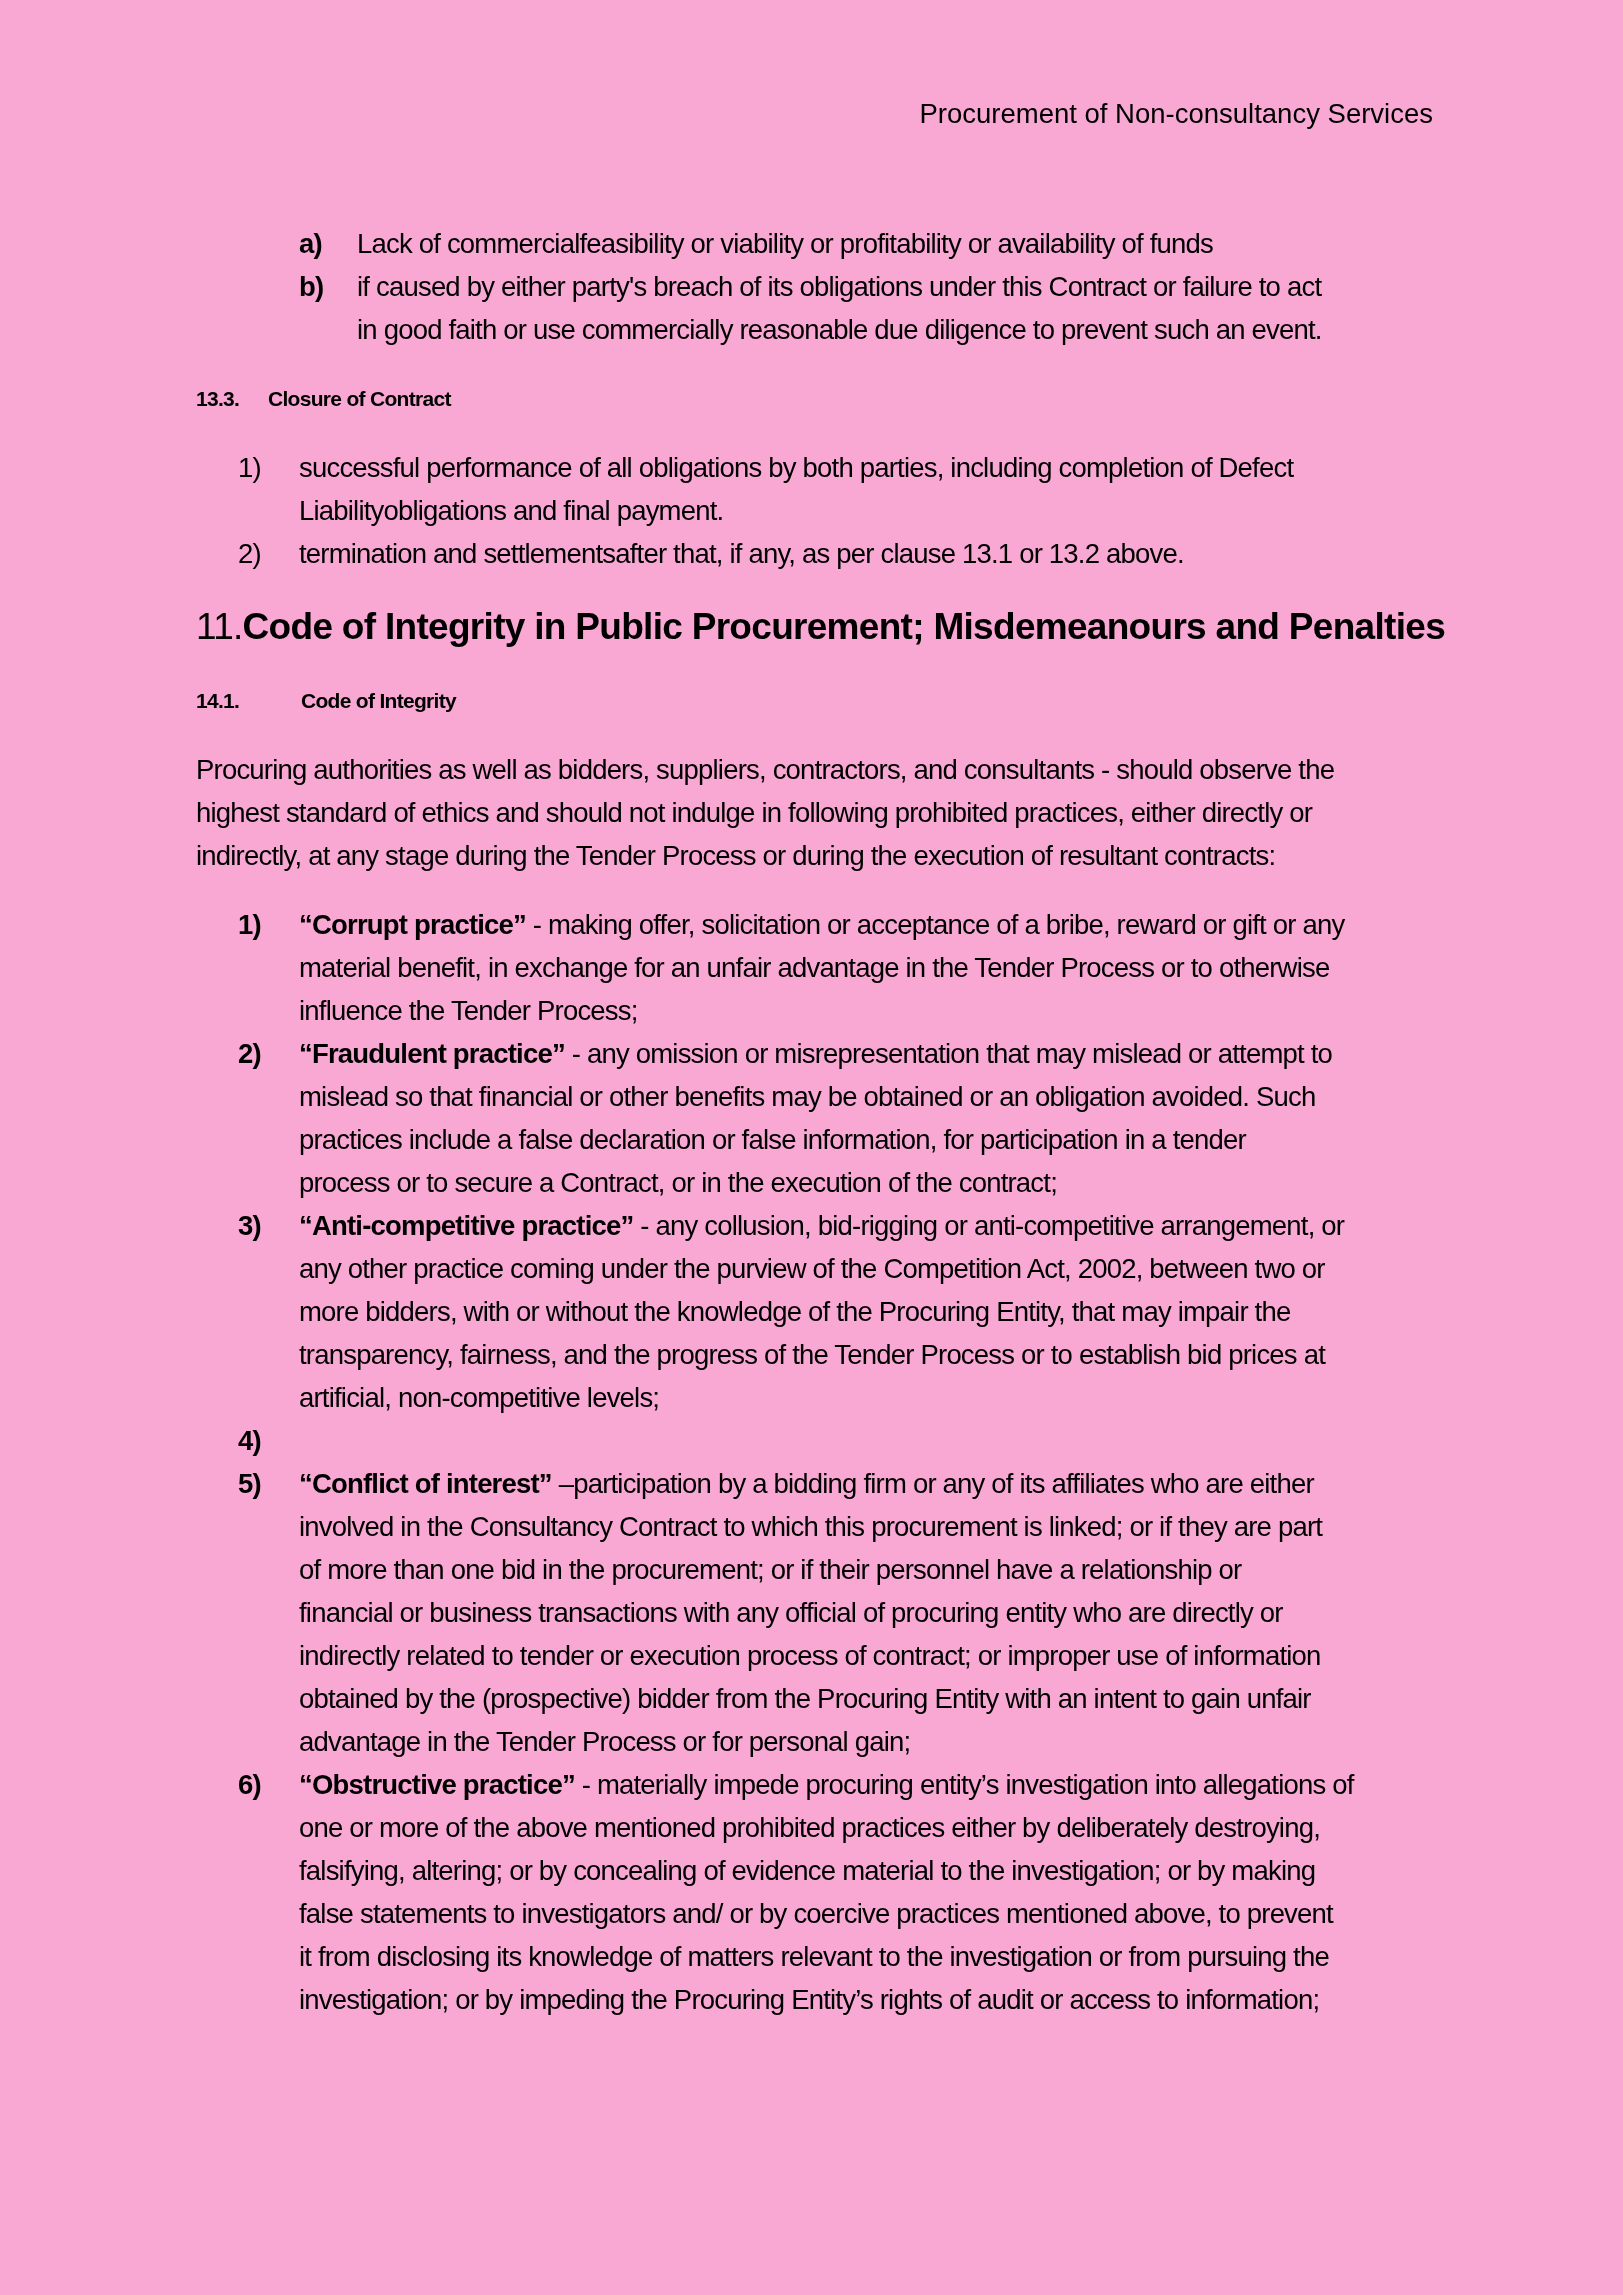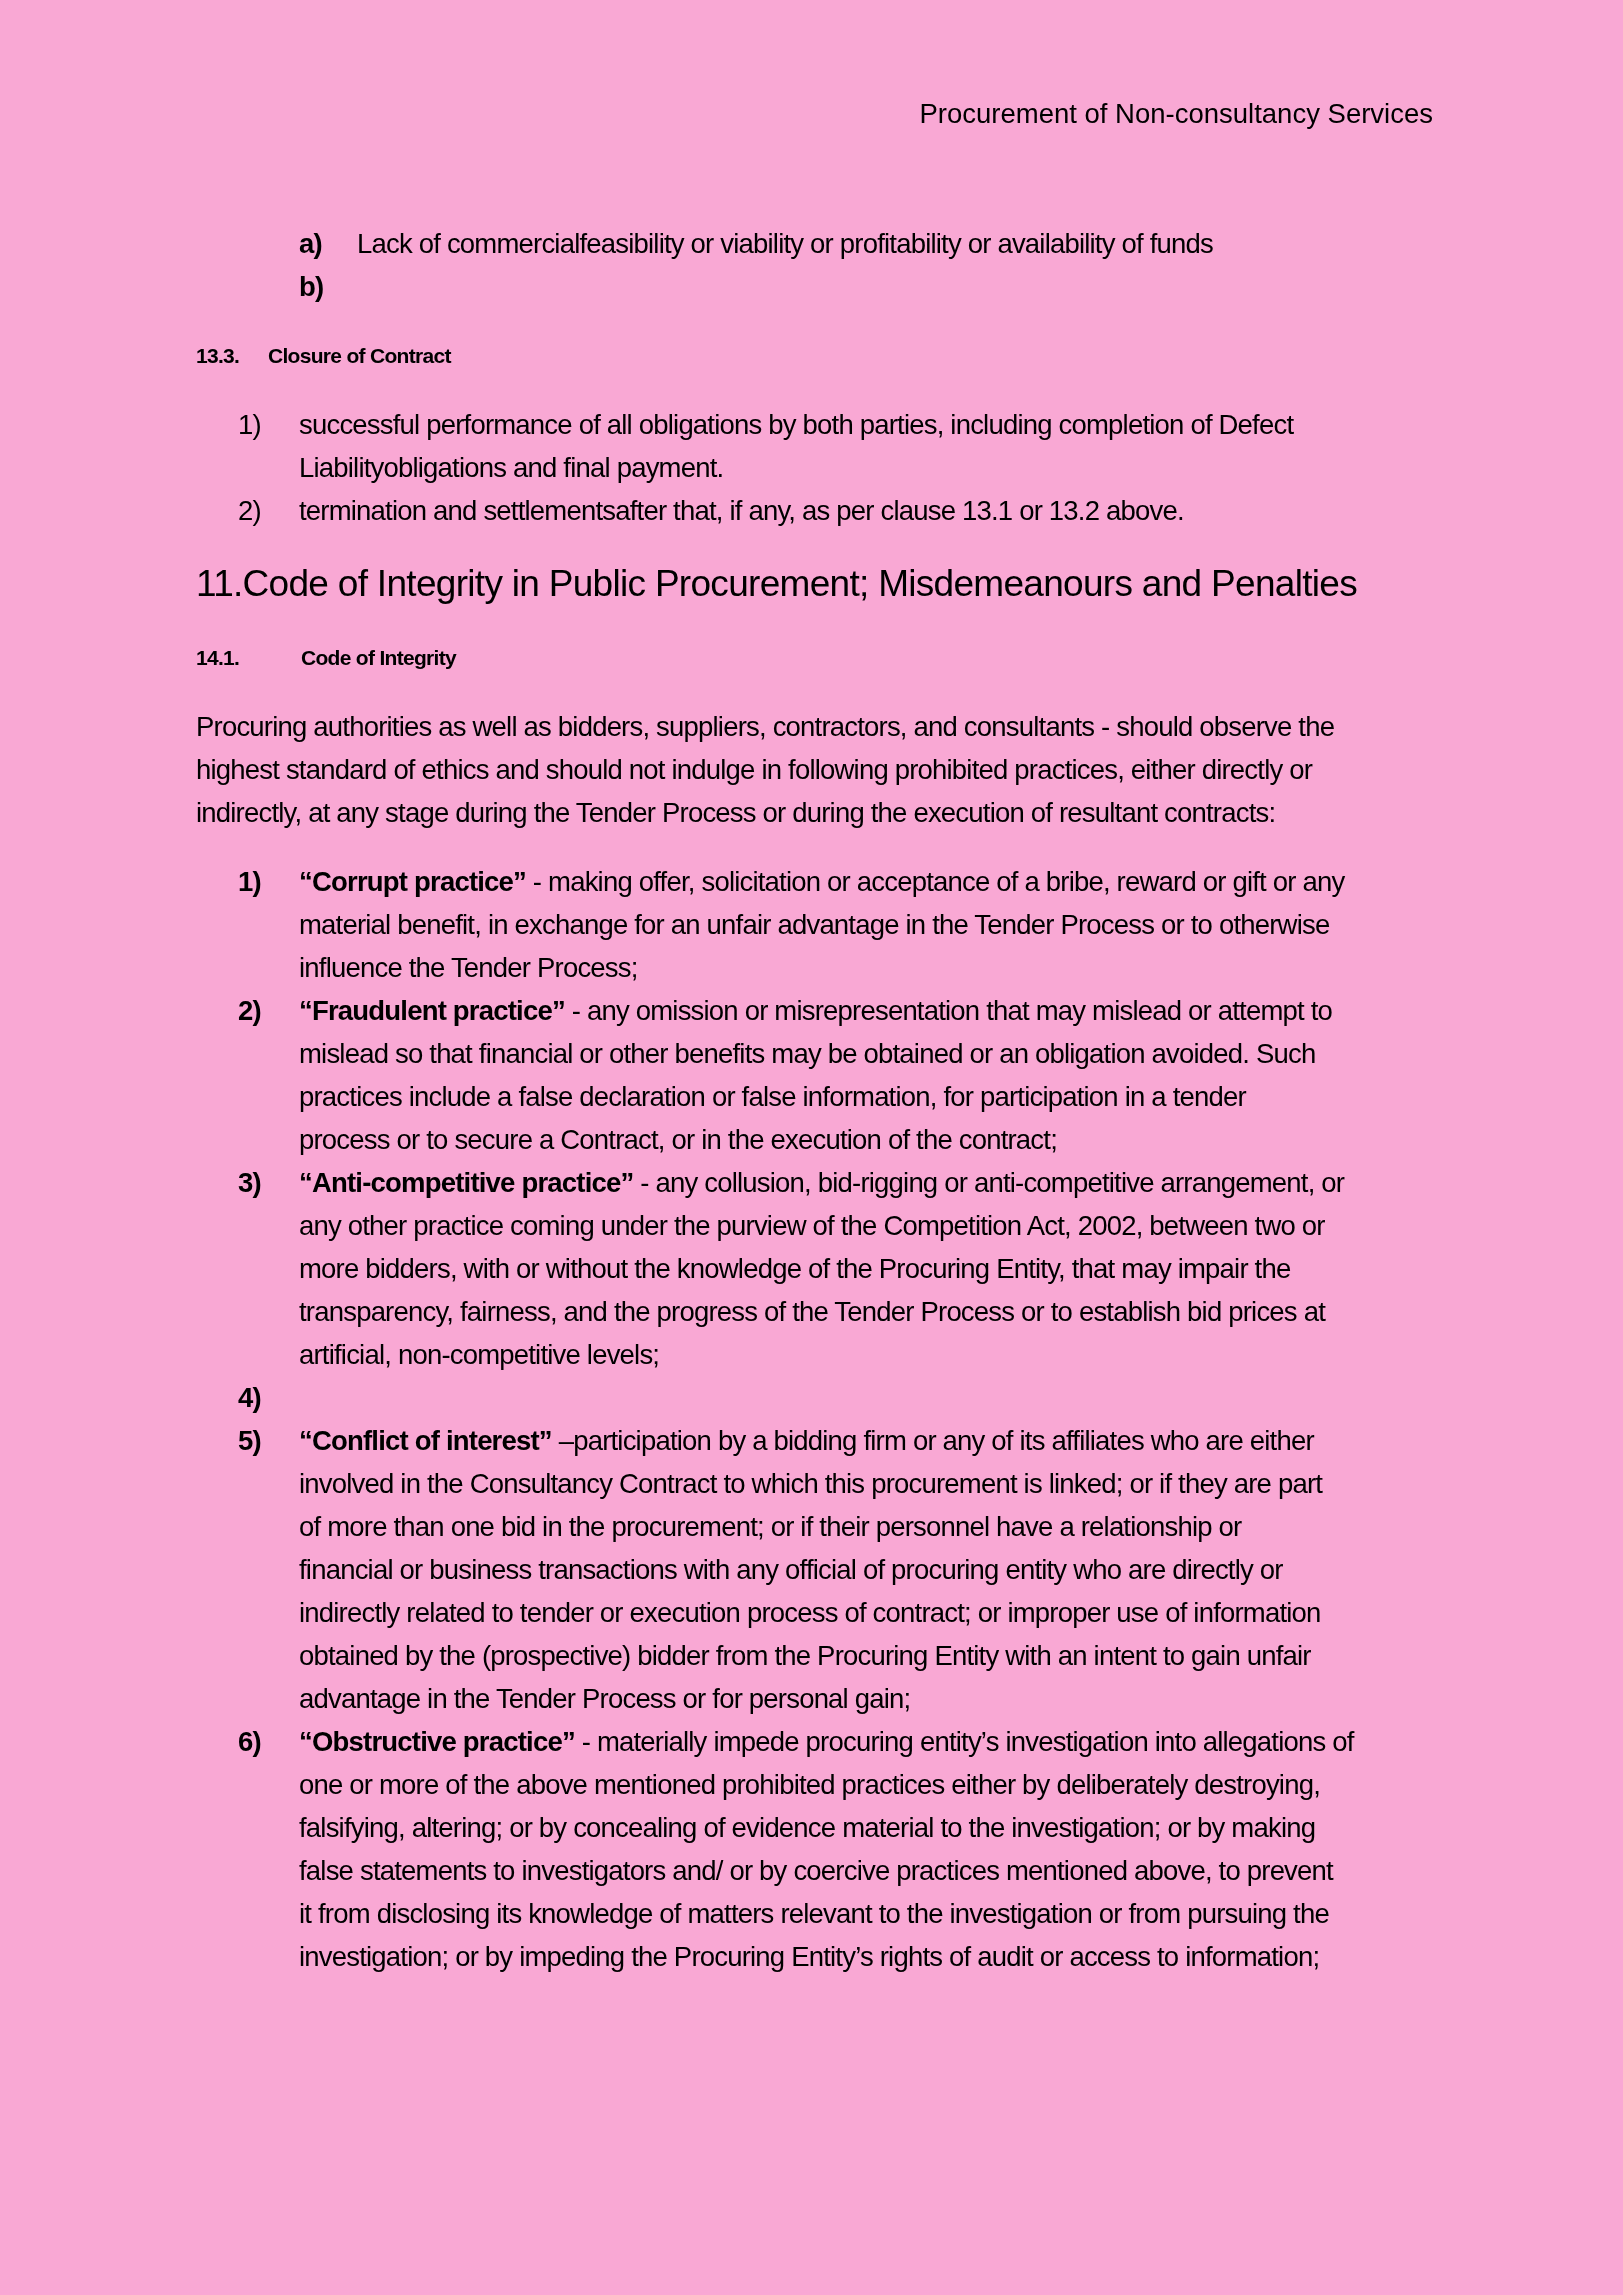--- a/index.html
+++ b/index.html
@@ -20,41 +20,43 @@
   .list.ab{margin-left:103px;}
   .list.ab .marker{flex:0 0 58px;}
   .li .text{flex:0 0 auto;}
   .bold{font-weight:bold;}
   .term{font-weight:bold;}
   .h2{margin-top:26px;display:flex;font-weight:bold;font-size:21px;line-height:43px;letter-spacing:-0.7px;}
   .h2num{flex:0 0 auto;}
   .w110{width:72px;}
   .w160{width:105px;}
   .h1{margin-top:26px;font-size:37px;line-height:52px;letter-spacing:-0.7px;white-space:nowrap;}
-  .h1title{font-weight:normal;text-align:center;}
+  .h1title{font-weight:bold;text-align:center;}
   .footer{
     position:absolute;top:2116px;left:196px;width:1231px;
     display:flex;justify-content:space-between;font-size:27.5px;line-height:31px;
   }
 </style>
 </head>
 <body>
 
 <div class="page">
   <div class="header">Procurement of Non-consultancy Services</div>
 
   <div class="content">
 
     <div class="list ab">
       <div class="li">
           <div class="marker bold">a)</div>
           <div class="text">Lack of commercialfeasibility or viability or profitability or availability of funds</div>
         </div>
       <div class="li">
           <div class="marker bold">b)</div>
+          <div class="text">if caused by either party's breach of its obligations under this Contract or failure to act
+in good faith or use commercially reasonable due diligence to prevent such an event.</div>
         </div>
     </div>
 
     <div class="h2">
         <span class="h2num w110">13.3.</span>
         <span>Closure of Contract</span>
       </div>
 
 
     <div class="list num">

